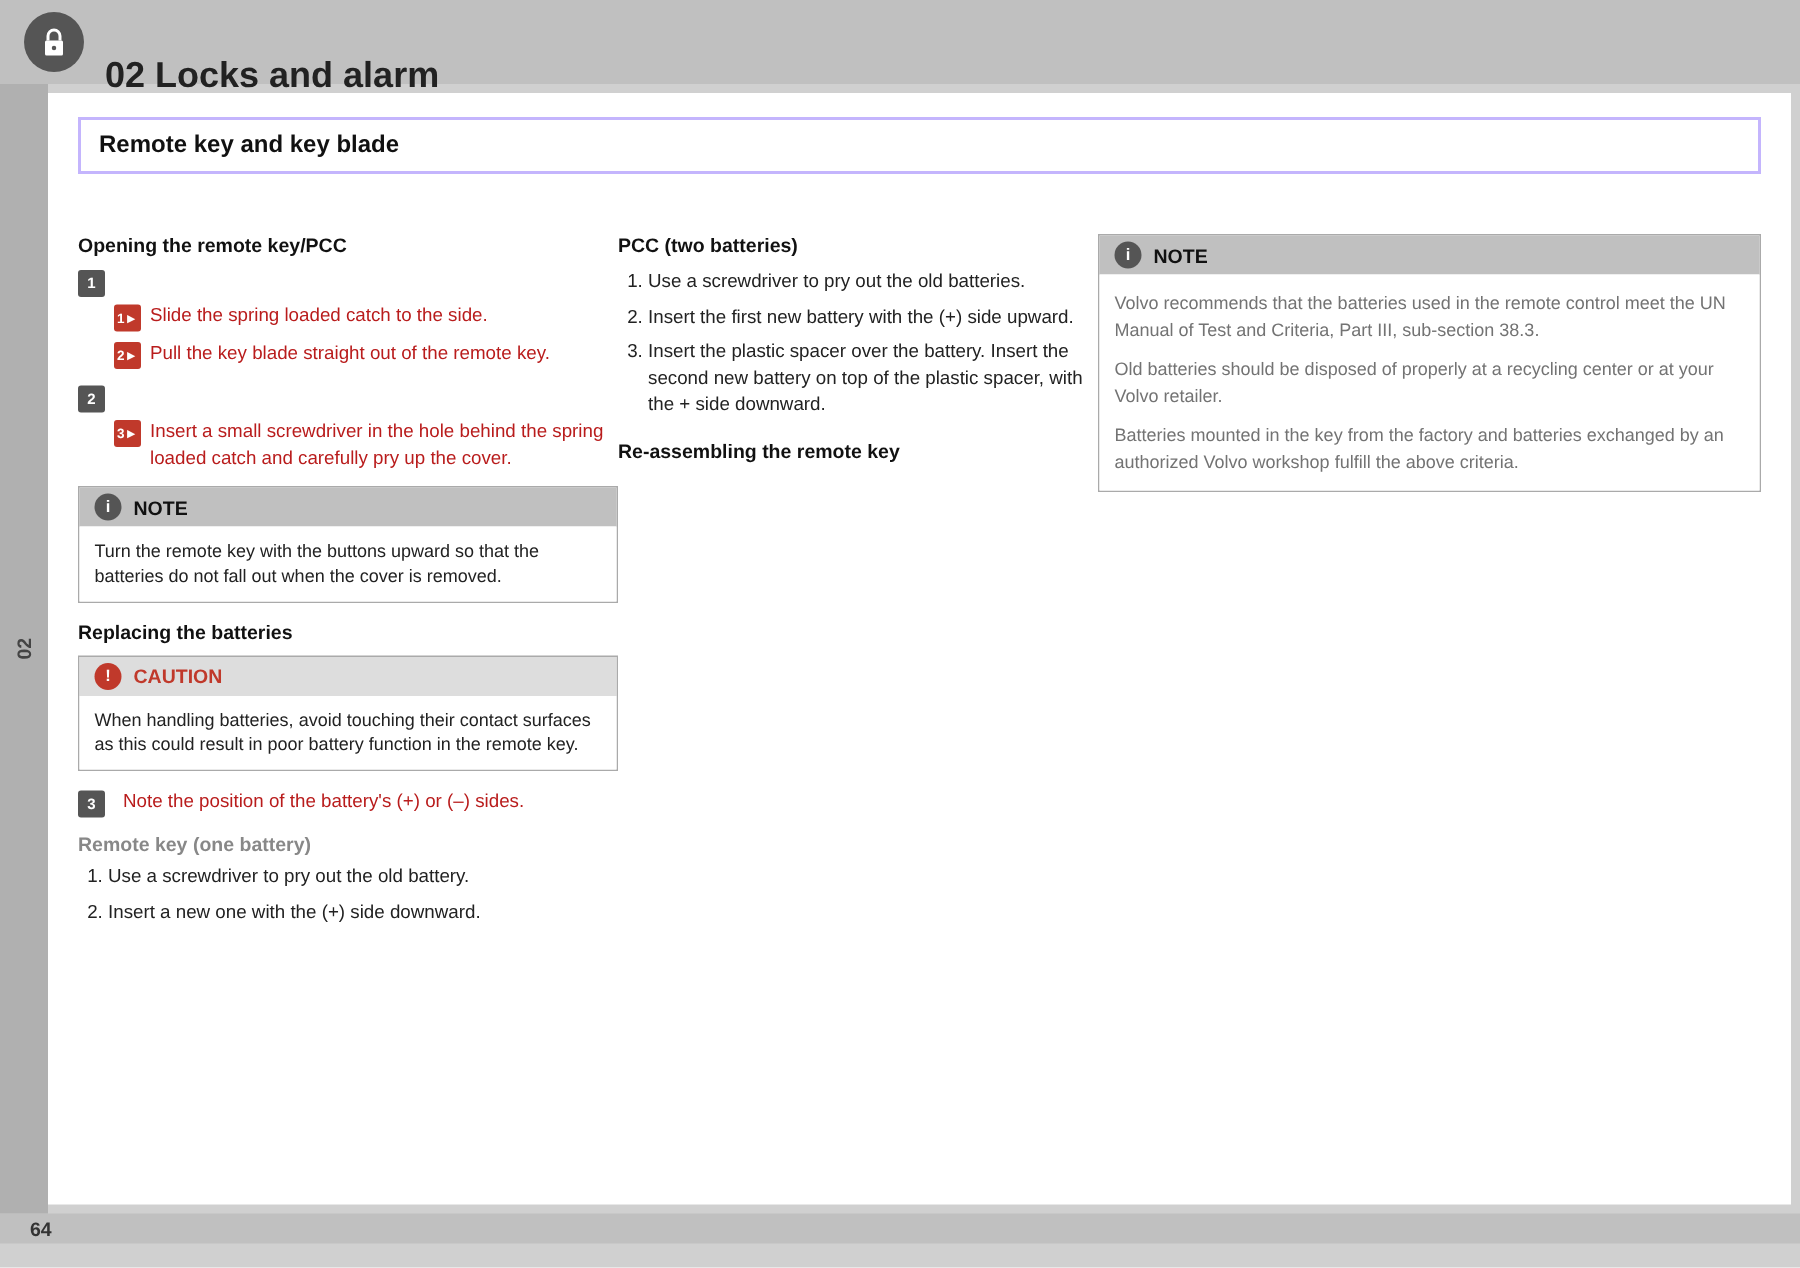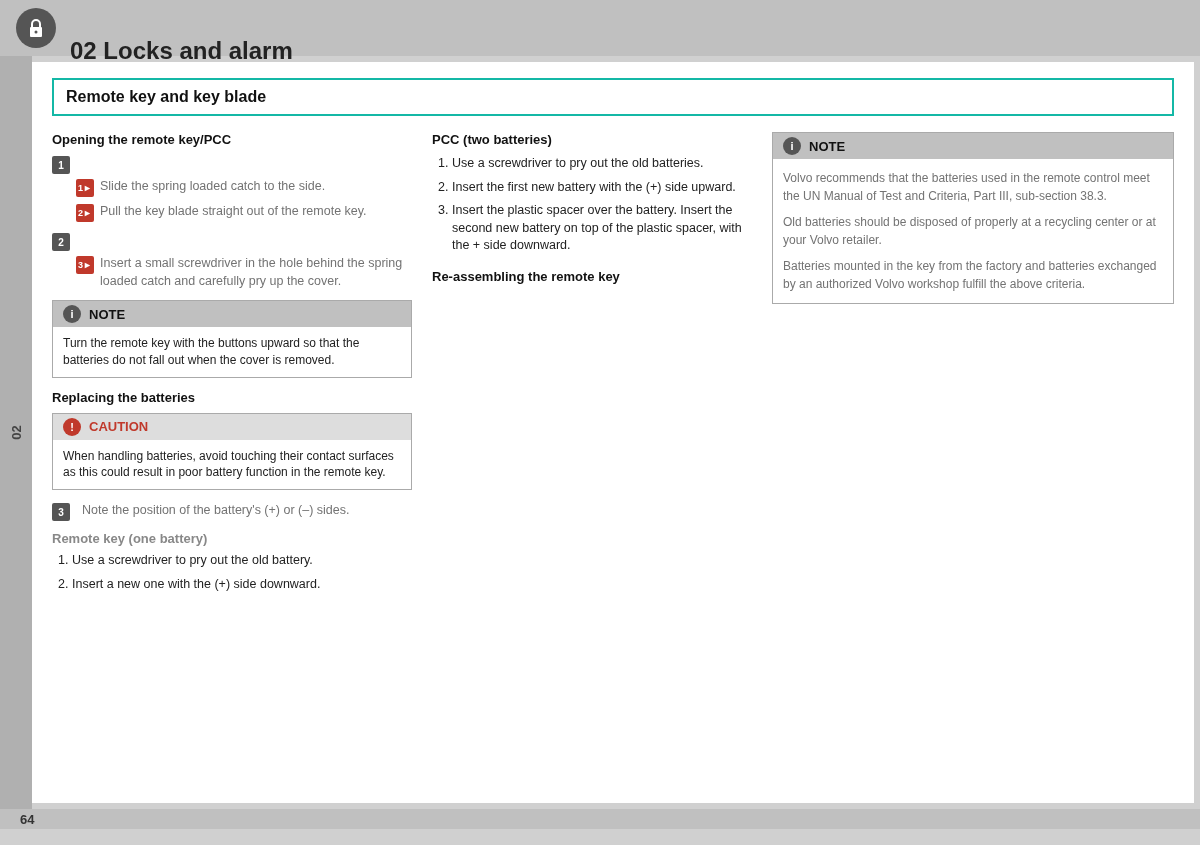--- a/index.html
+++ b/index.html
@@ -66,36 +66,36 @@
     .content-area {
       flex: 1;
       background: white;
       margin: 6px 6px 6px 0;
       padding: 16px 20px;
       overflow: hidden;
     }
 
     
     .section-header {
-      border: 2px solid #14b8a6;
+      border: 2px solid #c4b5fd;
       padding: 8px 12px;
       margin-bottom: 16px;
       display: inline-block;
       width: 100%;
     }
     .section-header-title {
       font-size: 16px;
       font-weight: bold;
       color: #111;
     }
 
     
     .columns {
       display: flex;
-      gap: 20px;
+      margin-top: 24px;
     }
     .col-left {
       flex: 0 0 360px;
     }
     .col-middle {
       flex: 0 0 320px;
     }
     .col-right {
       flex: 1;
     }
@@ -148,21 +148,21 @@
       display: flex;
       align-items: center;
       justify-content: center;
       border-radius: 2px;
       flex-shrink: 0;
       margin-right: 6px;
       margin-top: 1px;
     }
     .step-text {
       font-size: 12.5px;
-      color: #737373;
+      color: #b91c1c;
       line-height: 1.4;
     }
     .step-indent {
       padding-left: 24px;
       margin-bottom: 6px;
     }
 
     
     .ordered-list {
       padding-left: 20px;

